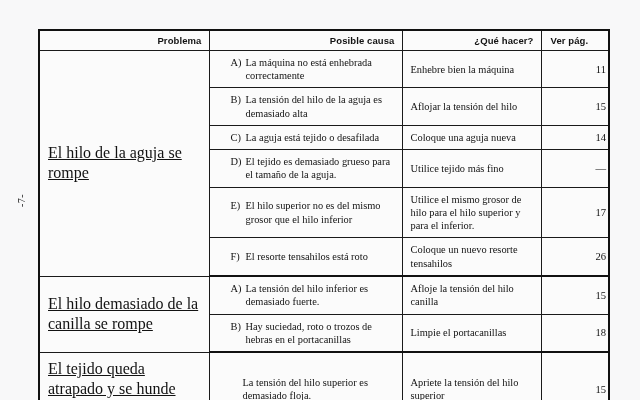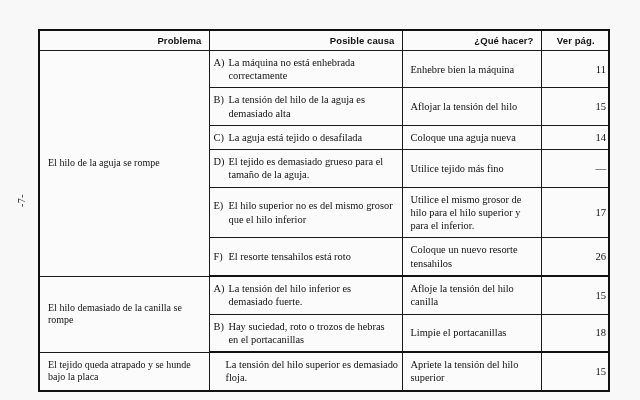--- a/index.html
+++ b/index.html
@@ -77,35 +77,36 @@
   thead th {
     font-family: "Liberation Sans", sans-serif;
     font-weight: bold;
     font-size: 9.5px;
     text-align: right;
     padding: 4px 7px 4px 8px;
     border-bottom: 2px solid #111;
     letter-spacing: 0.1px;
   }
   thead th.th-page {
-    text-align: center;
+    text-align: left;
     padding-left: 9px;
   }
 
   td.problem {
-    font-size: 10px;
+    font-size: 16px;
     line-height: 1.26;
     padding: 6px 6px 6px 8px;
     vertical-align: top;
+    text-decoration: underline;
   }
 
   td.cause {
     font-size: 10.4px;
     line-height: 1.27;
-    padding: 5px 6px 5px 4px;
+    padding: 5px 6px 5px 21px;
     vertical-align: middle;
   }
   td.cause .marker {
     display: inline-block;
     width: 15px;
     vertical-align: top;
   }
   td.cause .ctext {
     display: inline-block;
     width: calc(100% - 17px);

